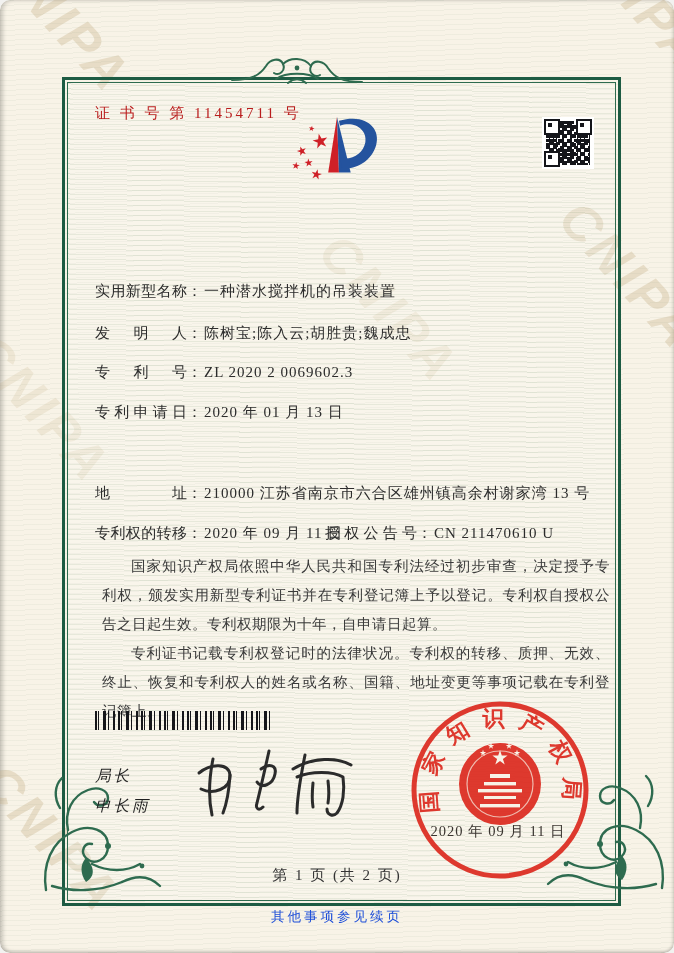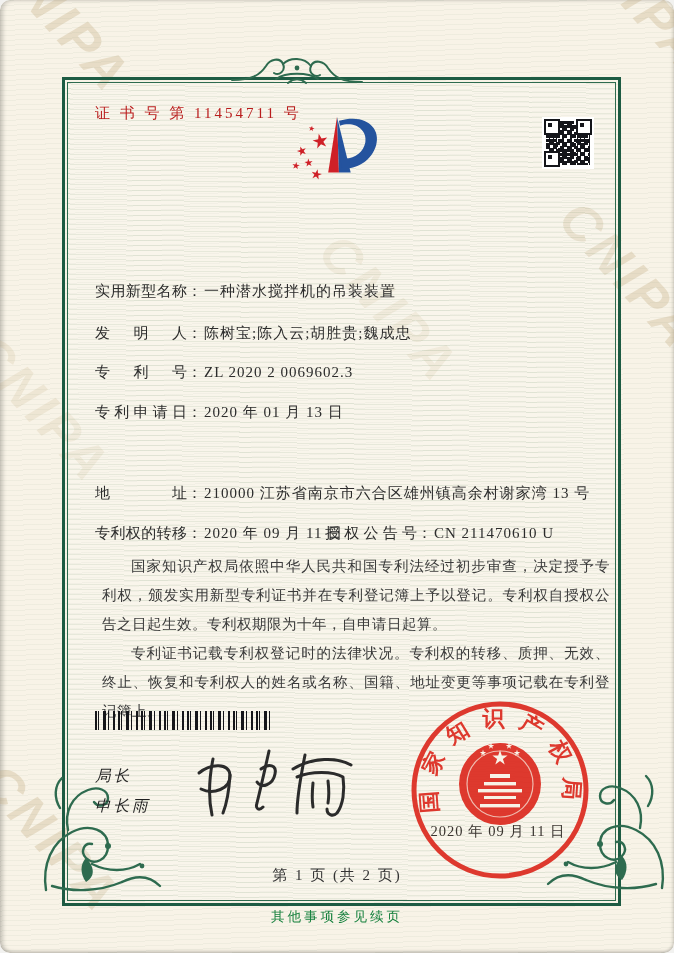--- a/index.html
+++ b/index.html
@@ -29,21 +29,21 @@
   .bodytext{left:102px;width:508px;top:552px;font-size:14.5px;line-height:29px;color:#3a3a3a;text-align:justify;}
   .bodytext p{margin:0;text-indent:2em;letter-spacing:0.5px;}
   .barcode{left:95px;top:711px;width:177px;height:19px;background:
      repeating-linear-gradient(90deg,#15161a 0 2px,transparent 2px 3px,#15161a 3px 4px,transparent 4px 8px,#15161a 8px 11px,transparent 11px 13px,#15161a 13px 14px,transparent 14px 18px,#15161a 18px 20px,transparent 20px 23px);}
   .director,.dirname{left:95px;font-family:"Liberation Sans","DejaVu Sans",sans-serif;font-size:15.5px;color:#1f1f1f;letter-spacing:3px;font-style:italic;}
   .director{top:766px;} .dirname{top:796px;}
   .sig{left:185px;top:743px;z-index:5;}
   .sealdate{left:413px;top:822px;width:170px;text-align:center;font-size:14.5px;color:#3a3530;letter-spacing:1px;z-index:7;}
   .seal{left:408px;top:698px;z-index:6;opacity:0.93;}
   .pageinfo{left:0;right:0;top:866px;text-align:center;font-size:15px;color:#333;letter-spacing:2px;}
-  .footnote{left:0;right:0;top:908px;text-align:center;font-size:13.5px;color:#15803d;letter-spacing:3px;z-index:5;}
+  .footnote{left:0;right:0;top:908px;text-align:center;font-size:13.5px;color:#1d4ed8;letter-spacing:3px;z-index:5;}
   .qr{left:542px;top:117px;width:52px;height:52px;background:#fff;z-index:5;}
   .qr .noise{position:absolute;inset:4px;background:
       repeating-conic-gradient(#14151a 0% 25%, transparent 0% 50%) 0 0/7px 7px,
       repeating-conic-gradient(#14151a 0% 25%, transparent 0% 50%) 3px 4px/9px 9px;}
   .finder{position:absolute;width:12px;height:12px;border:2px solid #14151a;background:#fff;}
   .finder::after{content:"";position:absolute;left:2px;top:2px;width:4px;height:4px;background:#14151a;}
   .f1{left:2px;top:2px;} .f2{right:2px;top:2px;} .f3{left:2px;bottom:2px;}
   .logo{left:288px;top:112px;z-index:5;}
 </style>
 </head>

